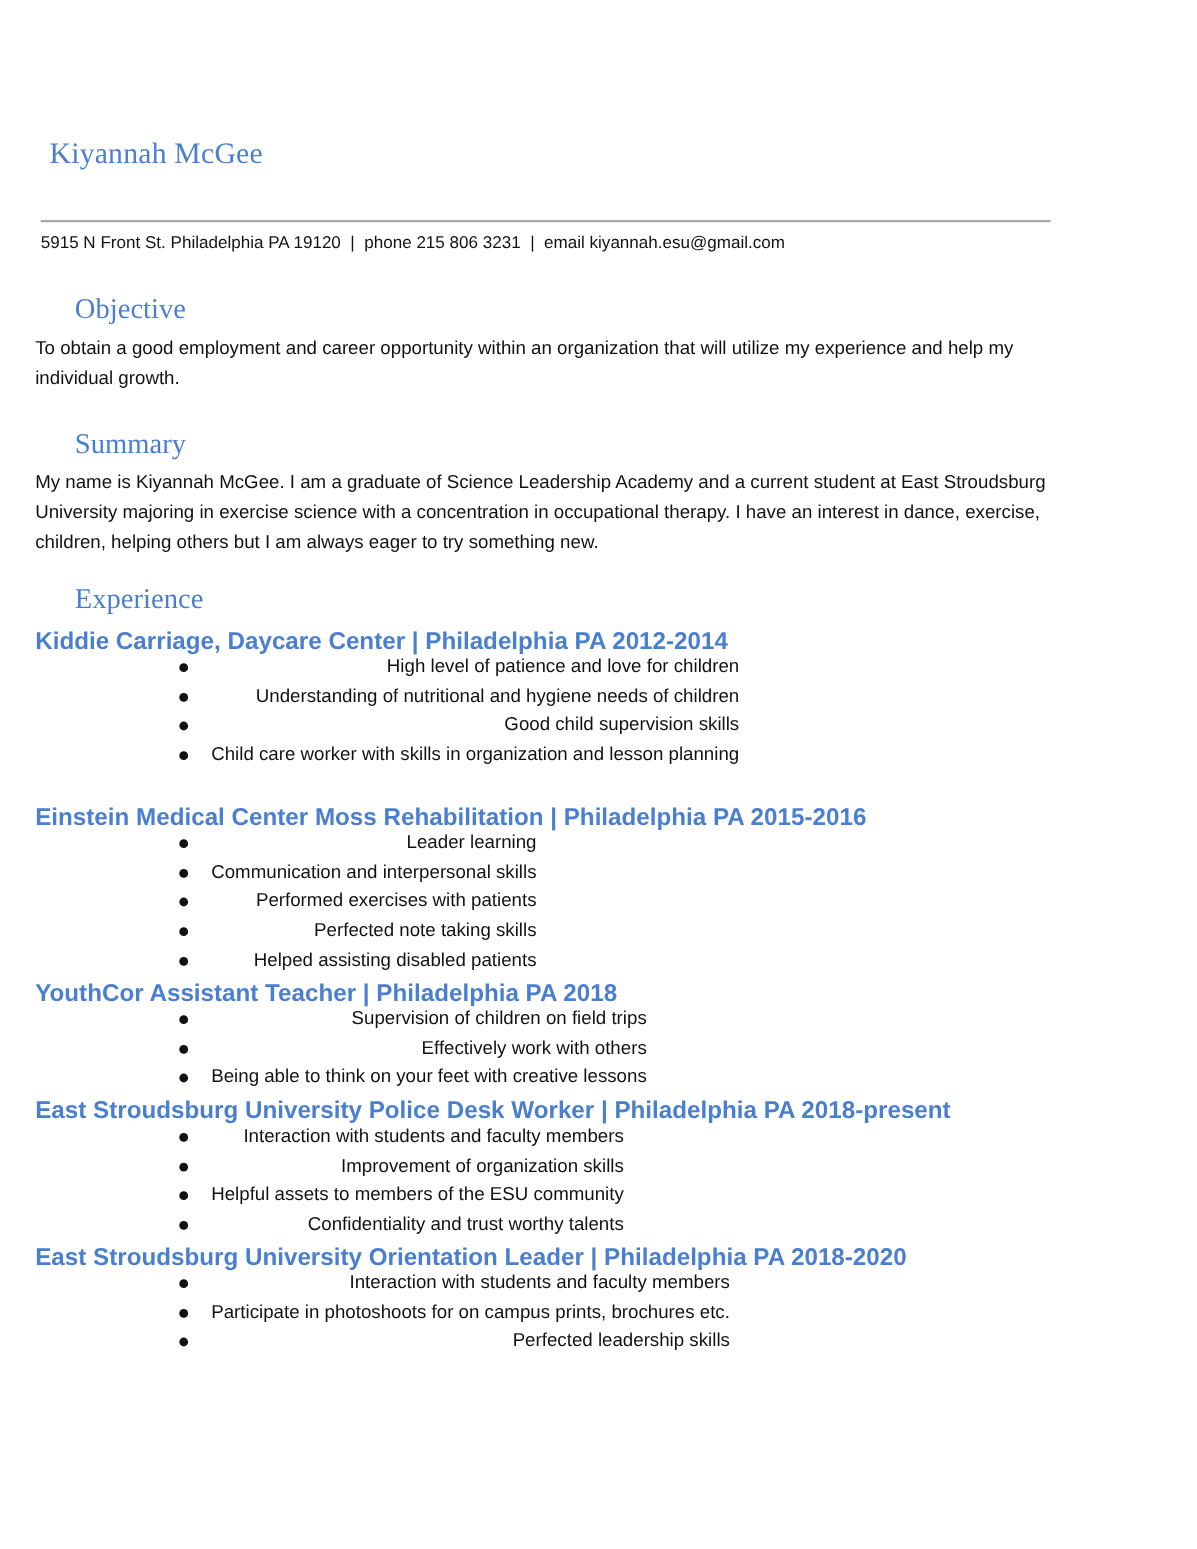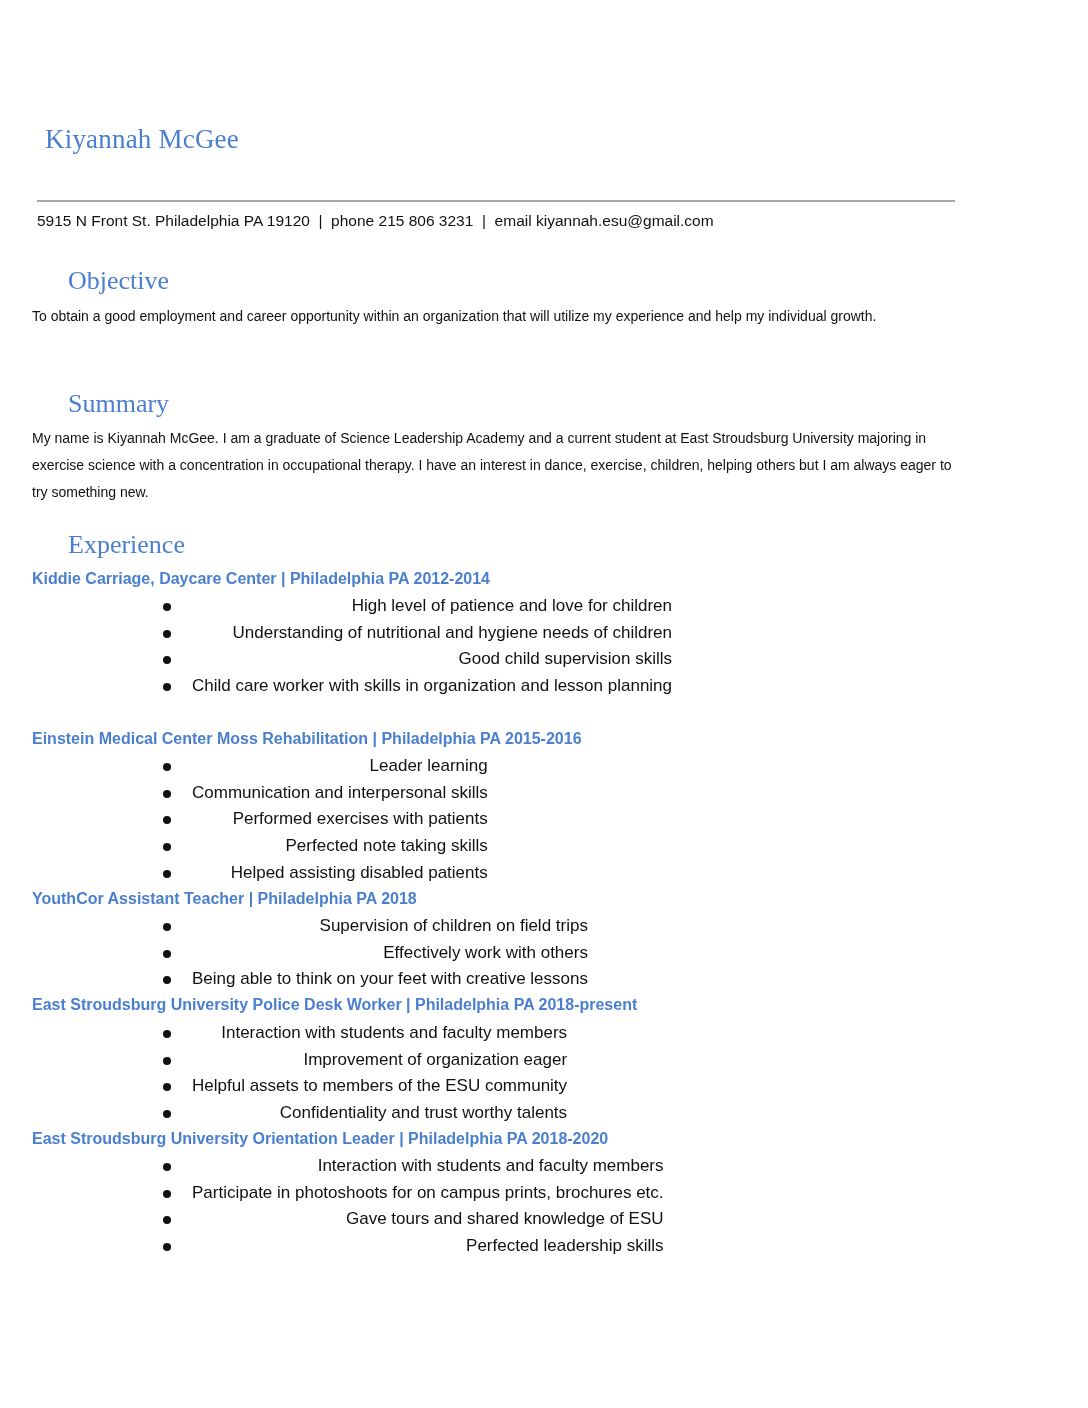--- a/index.html
+++ b/index.html
@@ -4,22 +4,22 @@
 <style>
   html, body { margin: 0; padding: 0; background: #ffffff; }
   body { width: 1088px; height: 1408px; position: relative; overflow: hidden;
          font-family: "Liberation Sans", sans-serif; color: #111111; }
   .name { position: absolute; left: 45px; top: 124px; font-family: Liberation Serif, serif;
           font-size: 27px; color: #4a7fd0; letter-spacing: 0.2px; }
   .rule { position: absolute; left: 37px; top: 200px; width: 918px; height: 2px; background: #a6a6a6; }
   .contact { position: absolute; left: 37px; top: 212px; font-size: 15.5px; color: #111; white-space: pre; }
   .section-title { position: absolute; left: 32px; font-family: "Liberation Serif", serif;
                    font-size: 26px; color: #4a7fd0; margin-left: 36px; }
-  .para { position: absolute; left: 32px; width: 935px; font-size: 14px; line-height: 27px; color: #111; }
-  .job { position: absolute; left: 32px; font-size: 16px; font-weight: bold; color: #4a7fd0; white-space: nowrap; }
+  .para { position: absolute; left: 32px; width: 935px; font-size: 17px; line-height: 27px; color: #111; }
+  .job { position: absolute; left: 32px; font-size: 22px; font-weight: bold; color: #4a7fd0; white-space: nowrap; }
   .bullets { position: absolute; left: 0; margin: 0; padding: 0; list-style: none; text-align: right; }
   .bullets li { position: relative; height: 26.7px; line-height: 26.7px; font-size: 17px; color: #111; padding-left: 192px; white-space: nowrap; }
   .bullets li .dot { position: absolute; left: 163px; top: 10px; width: 8px; height: 8px; border-radius: 50%; background: #111; }
 </style>
 </head>
 <body>
 
 <div>
   <div class="name">Kiyannah McGee</div>
   <div class="rule"></div>
@@ -53,25 +53,24 @@
   <div class="job" style="top:890px">YouthCor Assistant Teacher | Philadelphia PA 2018</div>
   <ul class="bullets" style="top:913px">
     <li><span class="dot"></span><span>Supervision of children on field trips</span></li>
     <li><span class="dot"></span><span>Effectively work with others</span></li>
     <li><span class="dot"></span><span>Being able to think on your feet with creative lessons</span></li>
   </ul>
 
   <div class="job" style="top:996px">East Stroudsburg University Police Desk Worker | Philadelphia PA 2018-present</div>
   <ul class="bullets" style="top:1020px">
     <li><span class="dot"></span><span>Interaction with students and faculty members</span></li>
-    <li><span class="dot"></span><span>Improvement of organization eager</span></li>
+    <li><span class="dot"></span><span>Improvement of organization skills</span></li>
     <li><span class="dot"></span><span>Helpful assets to members of the ESU community</span></li>
     <li><span class="dot"></span><span>Confidentiality and  trust worthy talents</span></li>
   </ul>
 
   <div class="job" style="top:1130px">East Stroudsburg University Orientation Leader | Philadelphia PA 2018-2020</div>
   <ul class="bullets" style="top:1153px">
     <li><span class="dot"></span><span>Interaction with students and faculty members</span></li>
     <li><span class="dot"></span><span>Participate in photoshoots for on campus prints, brochures etc.</span></li>
-    <li><span class="dot"></span><span>Gave tours and shared knowledge of ESU</span></li>
     <li><span class="dot"></span><span>Perfected leadership skills</span></li>
   </ul>
 </div>
 
 </body></html>

